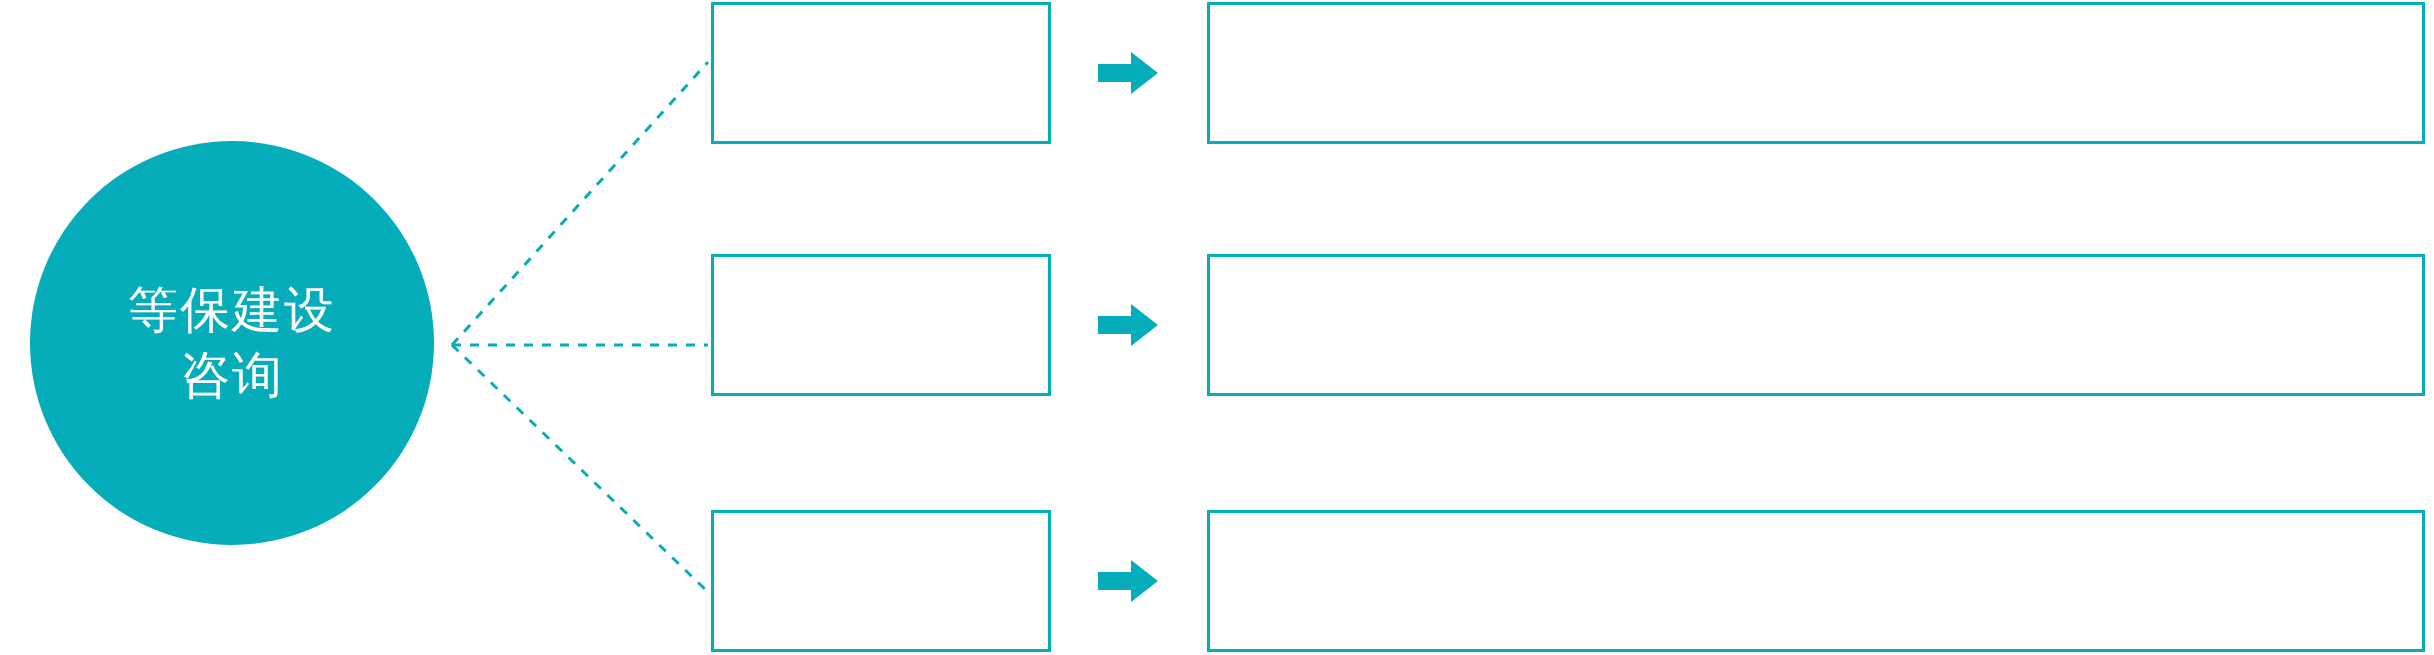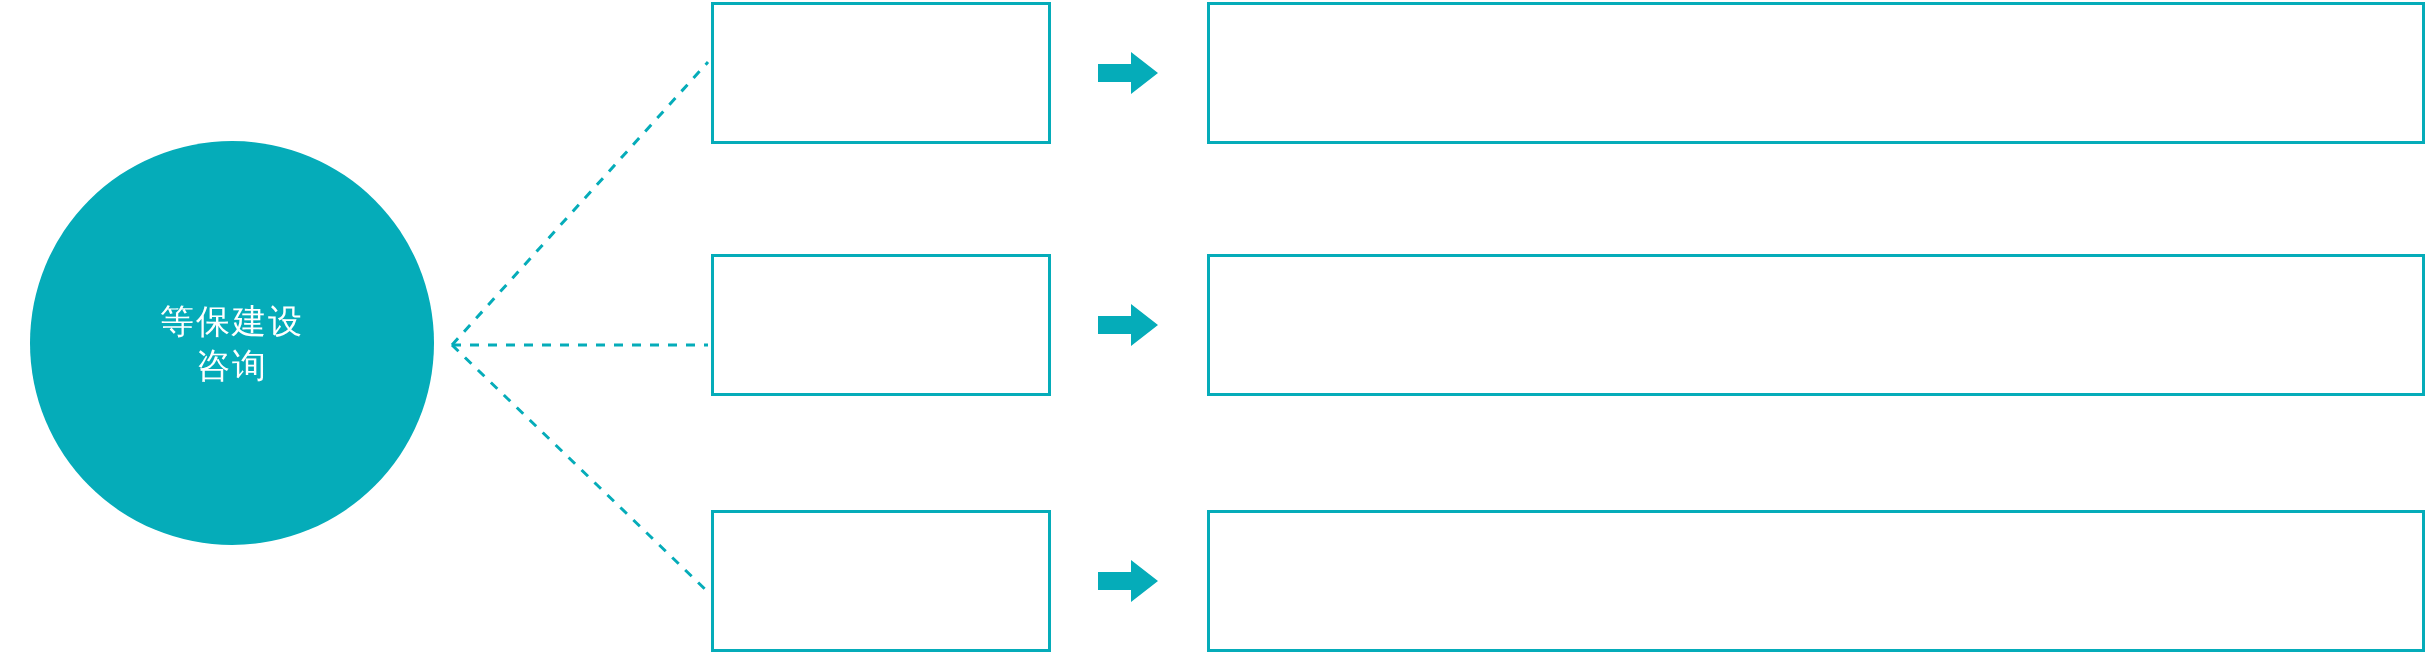--- a/index.html
+++ b/index.html
@@ -29,21 +29,21 @@
     height: 404px;
     border-radius: 50%;
     background: var(--accent, #05acb9);
     display: flex;
     align-items: center;
     justify-content: center;
     box-sizing: border-box;
   }
   .hub-label {
     color: #ffffff;
-    font-size: 34px;
+    font-size: 50px;
     line-height: 1.30;
     text-align: center;
     letter-spacing: 2px;
     white-space: pre-line;
     font-weight: 400;
     user-select: none;
   }
 
   
   .connectors {

